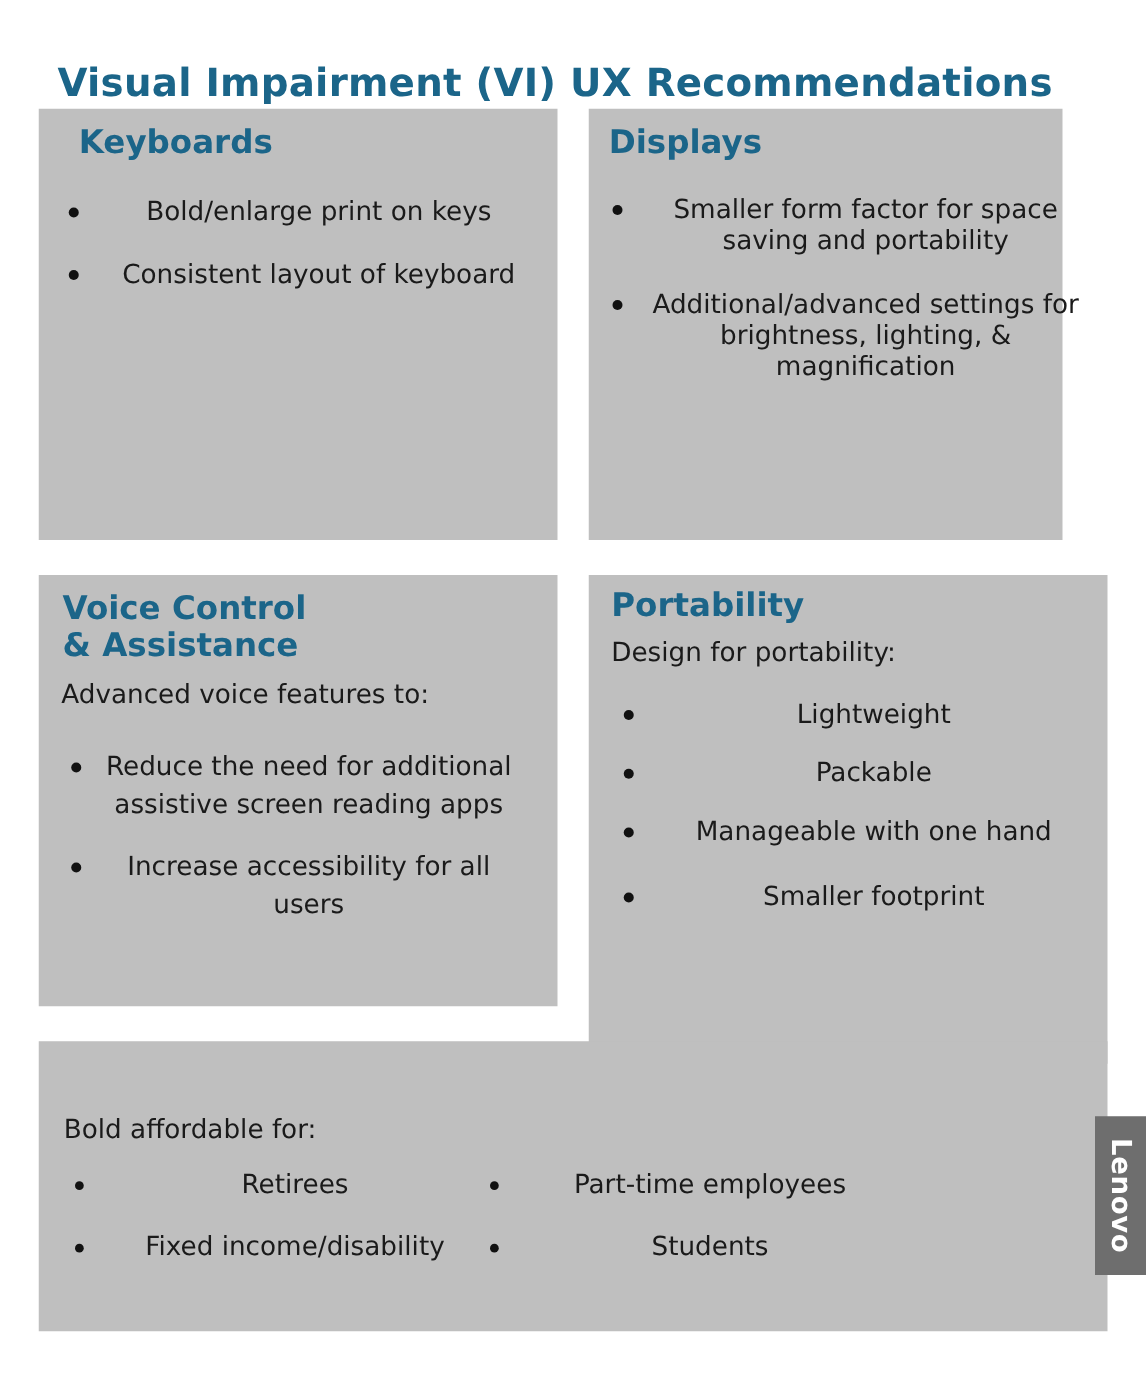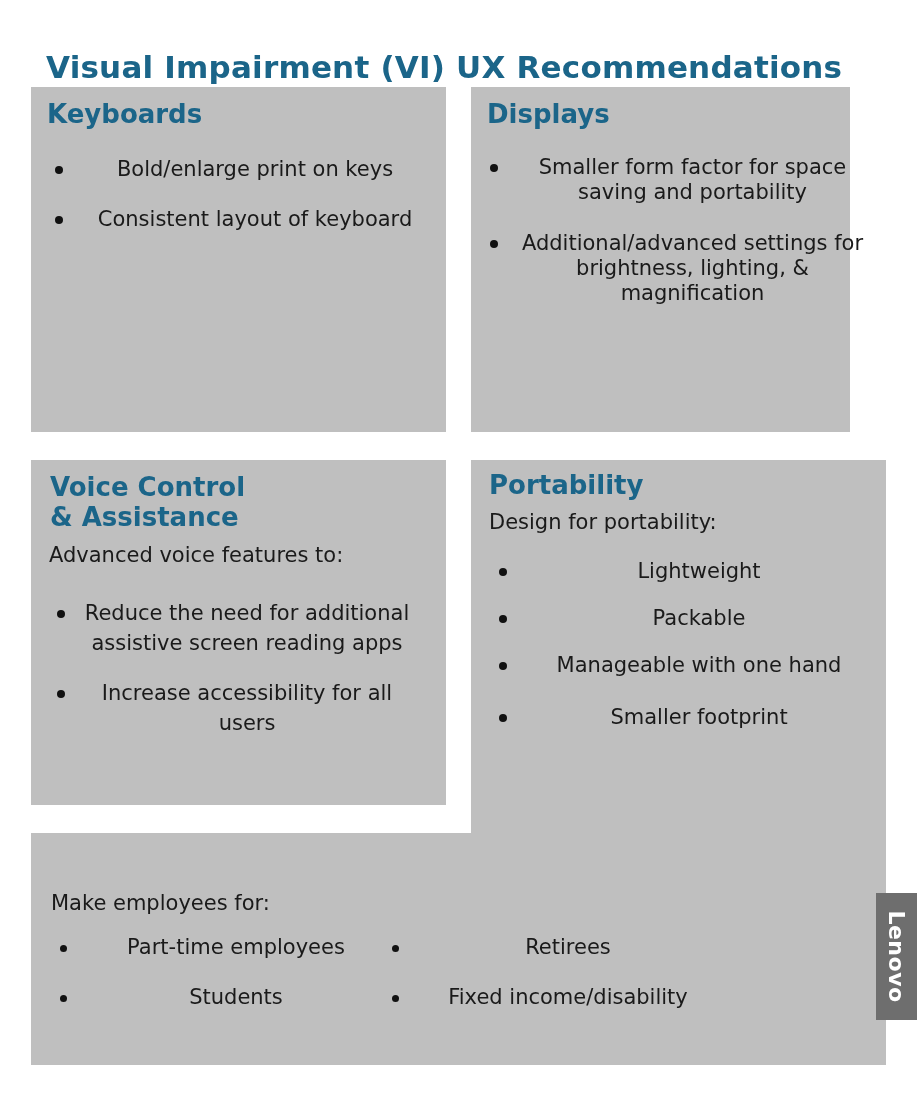--- a/index.html
+++ b/index.html
@@ -62,21 +62,21 @@
       position: absolute;
       left: 2px;
       top: 9px;
       width: 8px;
       height: 8px;
       border-radius: 50%;
       background: #111;
     }
     
     #card-keyboards { left: 31px; top: 87px; width: 415px; height: 345px; }
-    #card-keyboards h2 { position: absolute; left: 16px; top: 100px; text-align: center; }
+    #card-keyboards h2 { position: absolute; left: 32px; top: 100px; text-align: center; }
     #card-keyboards h2 { top: 12px; }
     #card-keyboards ul { position: absolute; left: 22px; top: 70px; width: 380px; }
     #card-keyboards ul li { margin-bottom: 25px; }
 
     
     #card-displays { left: 471px; top: 87px; width: 379px; height: 345px; }
     #card-displays h2 { position: absolute; left: 16px; top: 12px; }
     #card-displays ul { position: absolute; left: 17px; top: 68px; width: 385px; }
     #card-displays ul li { margin-bottom: 26px; }
 
@@ -170,28 +170,28 @@
   <p class="intro">Design for portability:</p>
   <ul class="bullets">
     <li><span class="dot"></span><span>Lightweight</span></li>
     <li><span class="dot"></span><span>Packable</span></li>
     <li><span class="dot"></span><span>Manageable with one hand</span></li>
     <li><span class="dot"></span><span>Smaller footprint</span></li>
   </ul>
 </section>
 
 <section class="card" id="card-affordability">
-  <p class="intro">Make employees for:</p>
+  <p class="intro">Bold affordable for:</p>
   <div class="cols">
+    <ul class="bullets col">
+      <li><span class="dot"></span><span>Retirees</span></li>
+      <li><span class="dot"></span><span>Fixed income/disability</span></li>
+    </ul>
     <ul class="bullets col">
       <li><span class="dot"></span><span>Part-time employees</span></li>
       <li><span class="dot"></span><span>Students</span></li>
-    </ul>
-    <ul class="bullets col">
-      <li><span class="dot"></span><span>Retirees</span></li>
-      <li><span class="dot"></span><span>Fixed income/disability</span></li>
     </ul>
   </div>
 </section>
 
 <div class="lenovo-tab">
   <span>Lenovo</span>
 </div>
 
 </body></html>

